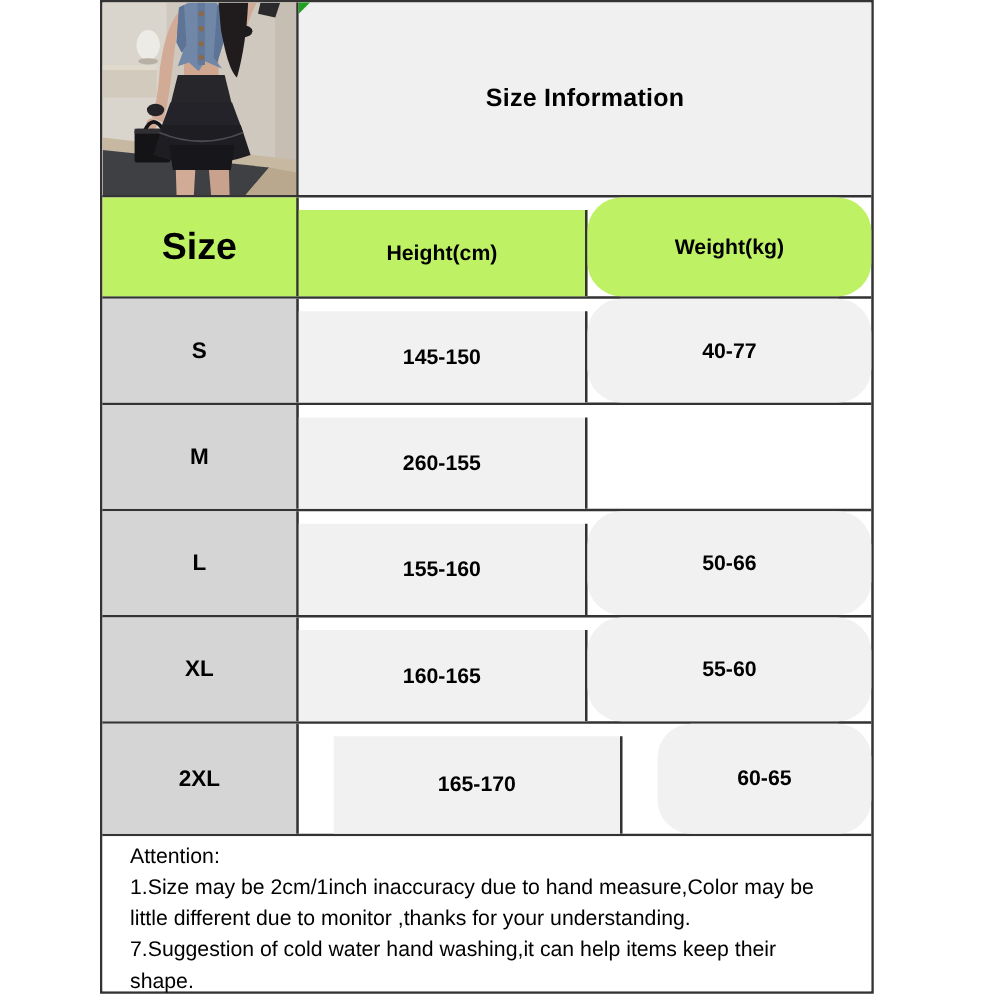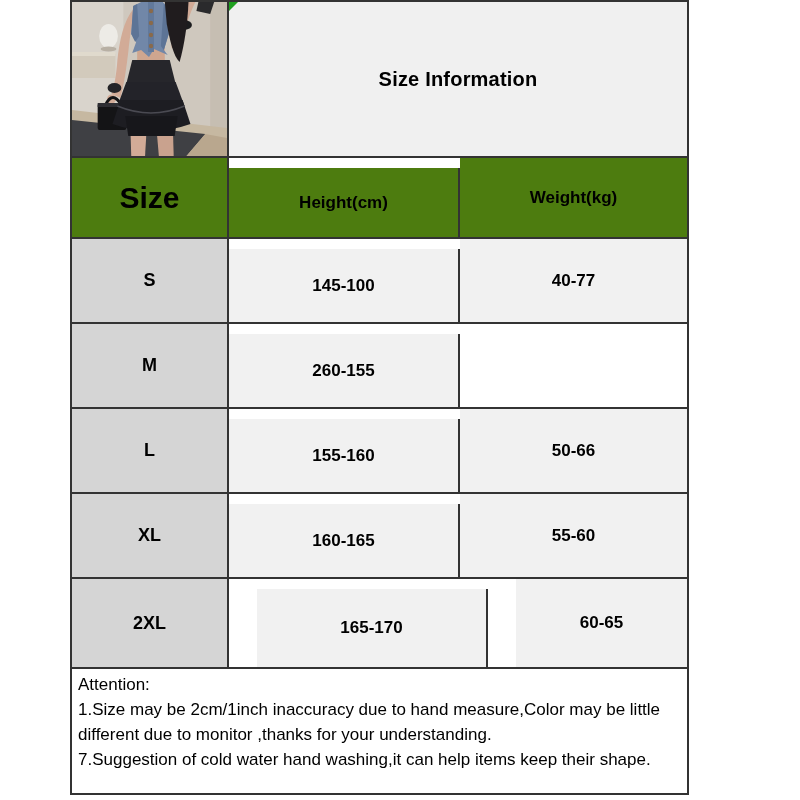--- a/index.html
+++ b/index.html
@@ -1,37 +1,37 @@
 <!DOCTYPE html>
 <html><head>
 <meta charset="utf-8">
 <style>
   html,body{margin:0;padding:0;background:#ffffff;}
   body{width:800px;height:800px;position:relative;font-family:"Liberation Sans",sans-serif;color:#000;}
-  .sheet{position:absolute;left:70px;top:0;width:619px;border:2px solid #333;box-sizing:border-box;background:#fff;}
+  .sheet{position:absolute;left:80px;top:0;width:619px;border:2px solid #333;box-sizing:border-box;background:#fff;}
   .top-row{display:flex;height:154px;border-bottom:2px solid #333;}
   .photo-cell{width:157px;border-right:2px solid #333;box-sizing:border-box;position:relative;overflow:hidden;background:#cfc8be;}
   .photo-cell svg{display:block;width:100%;height:100%;}
   .title-cell{flex:1;background:#f0f0f0;display:flex;align-items:center;justify-content:center;position:relative;}
   .title-text{font-size:20px;font-weight:700;letter-spacing:0.2px;}
   .corner-marker{position:absolute;top:0;left:0;width:0;height:0;border-top:9px solid #1fa01f;border-right:9px solid transparent;}
   .grid-row{display:flex;border-bottom:2px solid #333;}
   .grid-row:last-of-type{border-bottom:2px solid #333;}
   .hrow{height:79px;}
   .drow{height:83px;}
   .drow-last{height:88px;gap:28px;}
   .c1{width:157px;border-right:2px solid #333;box-sizing:border-box;background:#d5d5d5;display:flex;align-items:center;justify-content:center;}
   .c2{width:231px;border-right:2px solid #333;box-sizing:border-box;background:#f1f1f1;display:flex;align-items:center;justify-content:center;margin-top:10px;}
-  .c3{flex:1;background:#f1f1f1;display:flex;align-items:center;justify-content:center;}
-  .hrow .c1,.hrow .c2,.hrow .c3{background:#4d7c0f;}
+  .c3{flex:1;background:#f1f1f1;display:flex;align-items:center;justify-content:center;border-radius:27px;}
+  .hrow .c1,.hrow .c2,.hrow .c3{background:#bef264;}
   .size-head{font-size:30px;font-weight:700;}
   .col-head{font-size:17px;font-weight:700;}
   .cell-txt{font-size:17px;font-weight:700;}
   .size-txt{font-size:18px;font-weight:700;}
-  .attention{height:124px;background:#ffffff;padding:3px 6px;box-sizing:border-box;font-size:17px;line-height:25px;}
+  .attention{height:124px;background:#ffffff;padding:3px 22px;box-sizing:border-box;font-size:17px;line-height:25px;}
   .attention p{margin:0;}
 </style>
 </head>
 <body>
 
 <div class="sheet">
 
   <div class="top-row">
     <div class="photo-cell" aria-label="Mirror selfie of model wearing a blue denim vest top and black tiered ruffle skort, holding a small black handbag">
       <svg viewBox="0 0 157 154" preserveAspectRatio="none">
@@ -100,21 +100,21 @@
     <div class="c3">
         <span class="col-head">Weight(kg)</span>
       </div>
   </div>
 
   <div class="grid-row drow">
     <div class="c1">
         <span class="size-txt">S</span>
       </div>
     <div class="c2">
-        <span class="cell-txt">145-100</span>
+        <span class="cell-txt">145-150</span>
       </div>
     <div class="c3">
         <span class="cell-txt">40-77</span>
       </div>
   </div>
 
   <div class="grid-row drow">
     <div class="c1">
         <span class="size-txt">M</span>
       </div>

